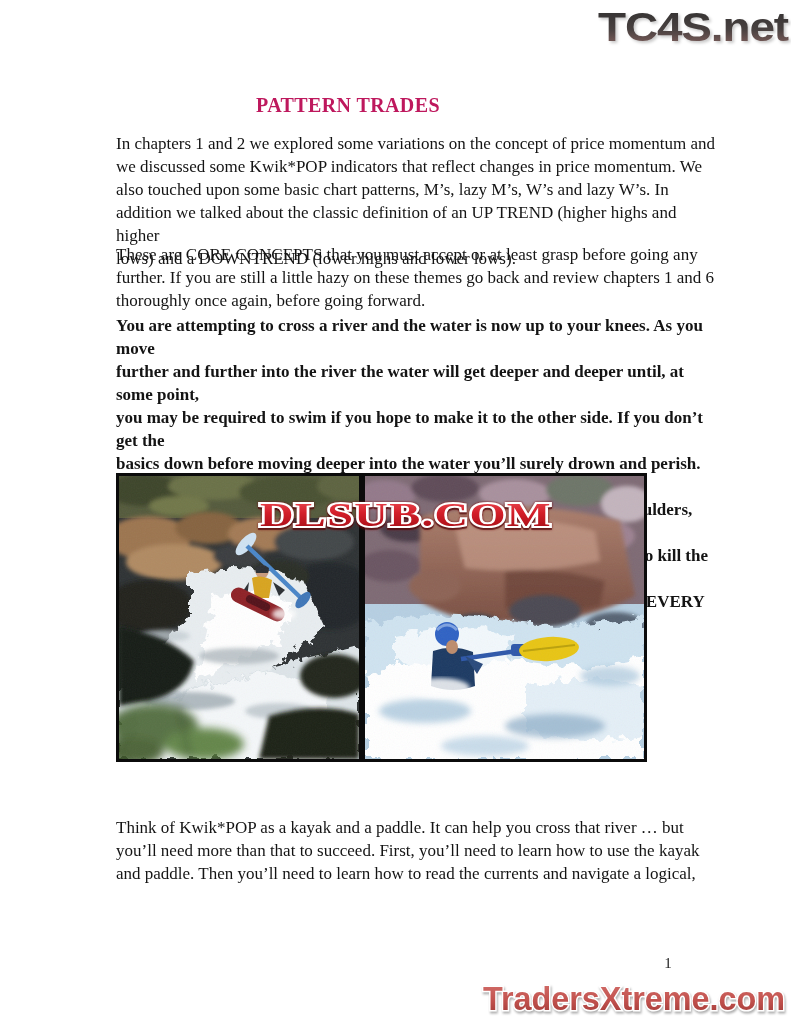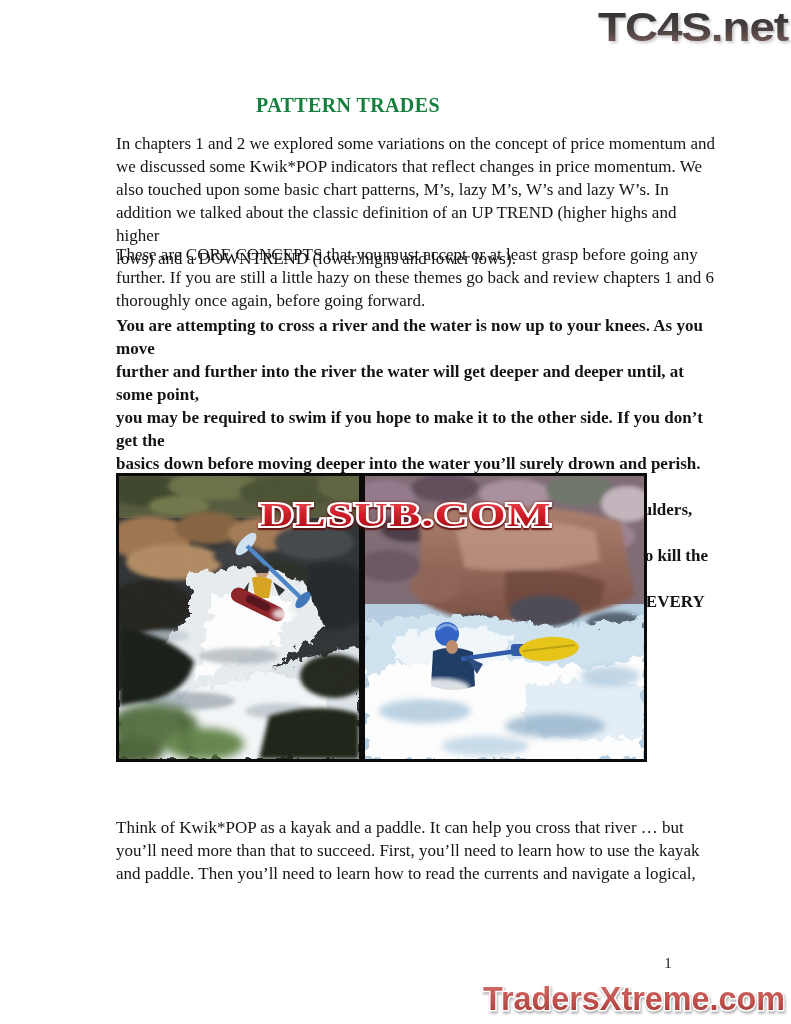--- a/index.html
+++ b/index.html
@@ -5,21 +5,21 @@
   html,body{margin:0;padding:0;background:#ffffff;}
   .page{
     position:relative;width:791px;height:1024px;background:#ffffff;overflow:hidden;
     font-family:"Liberation Serif",serif;color:#111;
   }
   
   .hdr-logo{position:absolute;left:594px;top:1px;width:198px;height:50px;}
   
   .doc-title{
     position:absolute;left:116px;top:94px;width:464px;text-align:center;
-    font-weight:bold;font-size:20px;letter-spacing:.4px;color:#15803d;
+    font-weight:bold;font-size:20px;letter-spacing:.4px;color:#be185d;
   }
   
   .para{
     position:absolute;left:116px;width:600px;
     font-size:17px;line-height:23px;white-space:pre-line;color:#141414;
   }
   .p1{top:132px;} .p2{top:243px;} .p3{top:314px;font-weight:bold;} .p4{top:780px;margin-top:36px;}
   
   .figure{position:absolute;left:116px;top:473px;width:531px;height:273px;}
   .photo{position:absolute;top:0;height:289px;border:3px solid #0b0b0b;box-sizing:border-box;overflow:hidden;}

